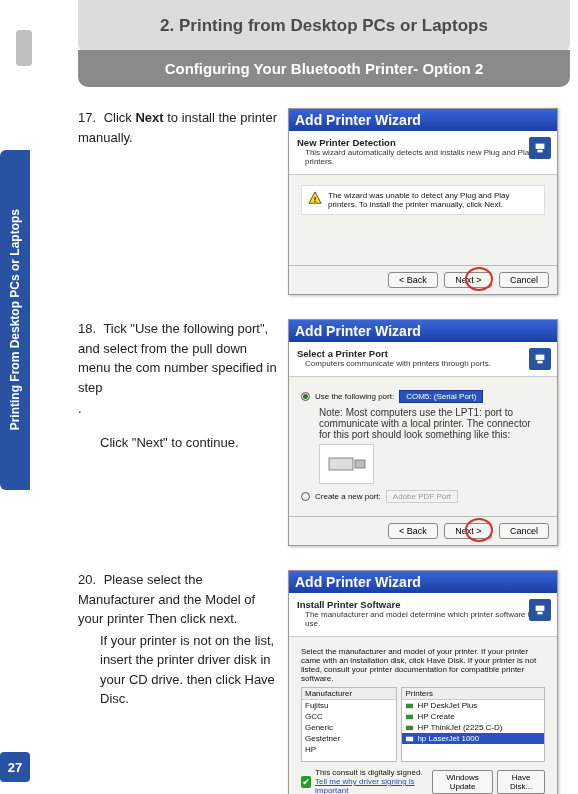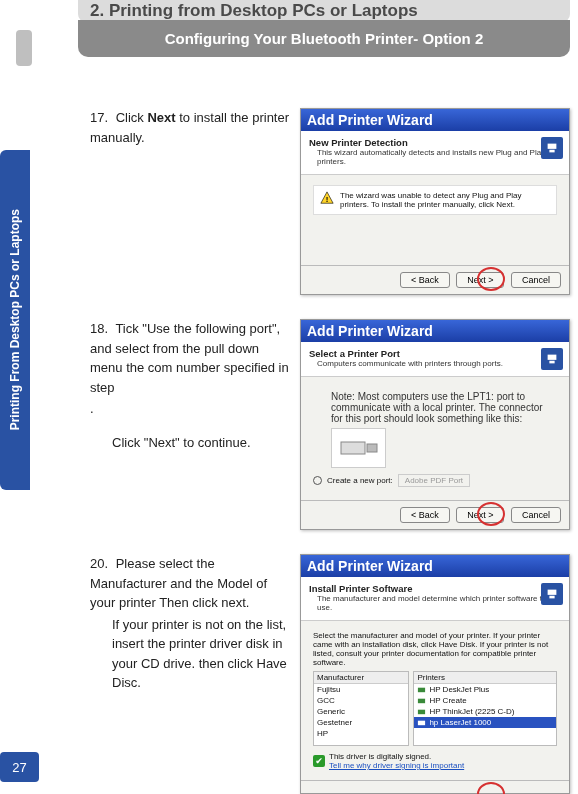--- a/index.html
+++ b/index.html
@@ -16,23 +16,23 @@
     left: 78px;
     top: 0;
     right: 8px;
     height: 75px;
   }
   .chapter-title {
     background: #dcdcdc;
     color: #4a4a4a;
     font-size: 17px;
     font-weight: bold;
-    padding: 1px 12px;
+    padding: 16px 12px;
     border-radius: 0 0 8px 8px;
-    text-align: left;
+    text-align: center;
   }
   .sub-title {
     background: #8a8a8a;
     color: #fff;
     font-size: 15px;
     font-weight: bold;
     padding: 10px 0;
     border-radius: 0 0 10px 10px;
     margin-top: -2px;
     text-align: center;
@@ -63,26 +63,26 @@
     top: 30px;
     width: 16px;
     height: 36px;
     background: #bfbfbf;
     border-radius: 4px;
   }
   .page-num-box {
     position: absolute;
     left: 0;
     bottom: 12px;
-    width: 39px;
+    width: 30px;
     height: 30px;
     background: #2952a3;
     color: #fff;
     font-size: 13px;
-    font-weight: normal;
+    font-weight: bold;
     display: flex;
     align-items: center;
     justify-content: center;
     border-radius: 4px;
   }
   .content {
     position: absolute;
     left: 78px;
     top: 108px;
     right: 8px;
@@ -91,21 +91,20 @@
   .step {
     display: flex;
     margin-bottom: 24px;
   }
   .step-text {
     width: 210px;
     font-size: 13px;
     line-height: 1.5;
     color: #222;
     padding-right: 10px;
-    margin-left: 12px;
   }
   .step-num {
     display: inline-block;
     width: 22px;
   }
   .wizard {
     width: 270px;
     border: 1px solid #999;
     font-size: 9px;
     background: #f2f2ee;
@@ -310,20 +309,25 @@
         <div class="h1">Select a Printer Port</div>
         <div class="h2">Computers communicate with printers through ports.</div>
         <div class="corner">
           <svg viewBox="0 0 16 16" width="14" height="14">
               <rect x="3" y="3" width="10" height="6" fill="#fff"></rect>
               <rect x="5" y="10" width="6" height="3" fill="#fff"></rect>
             </svg>
         </div>
       </div>
       <div class="wizard-body" style="font-size:8px;">
+        <div class="radio-row">
+          <span class="radio-dot sel"></span>
+          <span>Use the following port:</span>
+          <span class="sel-box">COM5: (Serial Port)</span>
+        </div>
         <div class="note">Note: Most computers use the LPT1: port to communicate with a local printer. The connector for this port should look something like this:</div>
         <div class="thumb">
           <svg viewBox="0 0 40 24" width="40" height="24">
             <rect x="2" y="6" width="24" height="12" fill="#ddd" stroke="#888"></rect>
             <rect x="28" y="8" width="10" height="8" fill="#bbb" stroke="#888"></rect>
           </svg>
         </div>
         <div class="radio-row" style="margin-top:6px;">
           <span class="radio-dot"></span>
           <span>Create a new port:</span>
@@ -394,23 +398,27 @@
                 <span class="mini-icon"><svg viewBox="0 0 10 10" width="9" height="9">
                     <rect x="1" y="3" width="8" height="5" fill="#fff"></rect>
                   </svg></span>
                 <span>hp LaserJet 1000</span>
               </div>
           </div>
         </div>
         <div class="disc-row">
           <span class="badge">✔</span>
           <div style="display:flex;flex-direction:column;">
-            <span style="font-size:8px;">This driver is digitally signed.</span>
+            <span style="font-size:8px;">This consult is digitally signed.</span>
             <span class="link">Tell me why driver signing is important</span>
           </div>
+          <div class="right-btns">
+            <button>Windows Update</button>
+            <button>Have Disk...</button>
+          </div>
         </div>
       </div>
       <div class="wizard-btns">
 
         <div class="highlight-circle" style="right:64px; top:1px;"></div>
       </div>
     </div>
   </div>
 
 </div>

